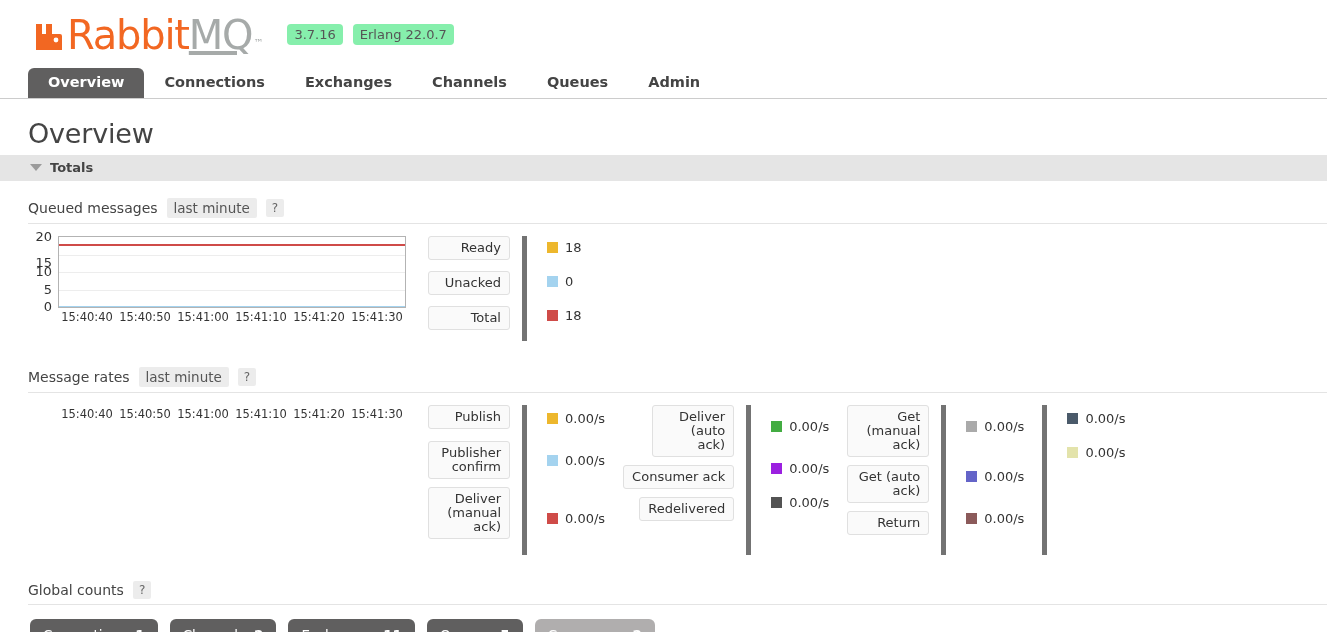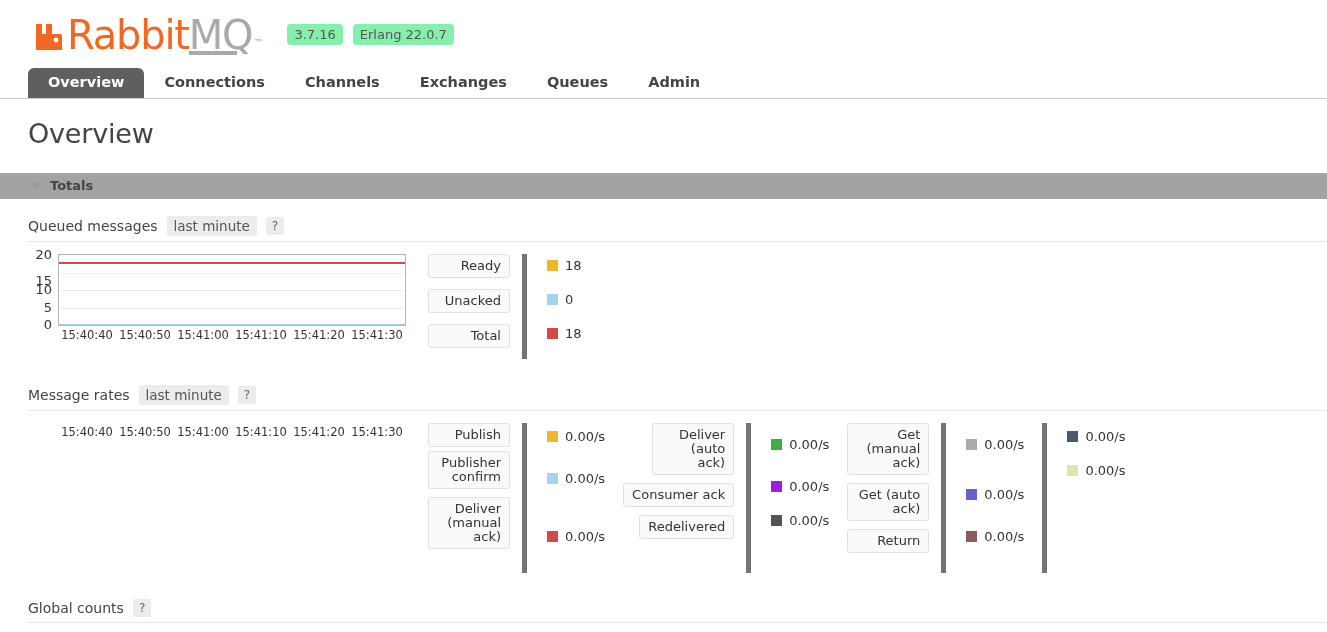--- a/index.html
+++ b/index.html
@@ -49,21 +49,21 @@
   .tab.active { background: #605f5f; color: #ffffff; }
 
   
   .page-title {
     font-size: 27px; font-weight: normal; color: #444;
     margin: 19px 0 0 28px; letter-spacing: -0.2px;
   }
 
   
   .section-bar {
-    background: #a3a3a3; margin-top: 24px;
+    background: #e5e5e5; margin-top: 6px;
     padding: 5px 0 6px 30px; display: flex; align-items: center;
   }
   .tri {
     width: 0; height: 0; margin-right: 8px;
     border-left: 6px solid transparent; border-right: 6px solid transparent;
     border-top: 7px solid #9b9b9b;
   }
   .section-title { font-size: 13px; font-weight: bold; color: #444; }
 
   
@@ -146,22 +146,22 @@
   </div>
   <div class="badges">
     <span class="badge">3.7.16</span>
     <span class="badge">Erlang 22.0.7</span>
   </div>
 </div>
 
 <div class="tabs">
   <div class="tab active">Overview</div>
   <div class="tab">Connections</div>
+  <div class="tab">Exchanges</div>
   <div class="tab">Channels</div>
-  <div class="tab">Exchanges</div>
   <div class="tab">Queues</div>
   <div class="tab">Admin</div>
 </div>
 
 <div class="page-title">Overview</div>
 
 <div class="section-bar">
   <span class="tri"></span>
   <span class="section-title">Totals</span>
 </div>
@@ -239,21 +239,21 @@
         <span class="xlabel" style="left: 41.6667%;">15:41:00</span>
         <span class="xlabel" style="left: 58.3333%;">15:41:10</span>
         <span class="xlabel" style="left: 75%;">15:41:20</span>
         <span class="xlabel" style="left: 91.6667%;">15:41:30</span>
       </div>
   </div>
 
   <div class="stats-group" id="mr-groups">
       <div class="stats-col">
         <div class="labels-col">
-          <div class="stat-label" style="white-space: nowrap; margin-bottom: 4px;">Publish</div>
+          <div class="stat-label" style="white-space: nowrap; margin-bottom: 12px;">Publish</div>
           <div class="stat-label" style="max-width: 78px; margin-bottom: 8px;">Publisher confirm</div>
           <div class="stat-label" style="max-width: 78px; margin-bottom: 8px;">Deliver (manual ack)</div>
         </div>
         <div class="values-col">
           <div class="stat-value" style="height: 26px; margin-bottom: 8px;">
             <span class="swatch" style="background: rgb(237, 183, 45);"></span>
             <span>0.00/s</span>
           </div>
           <div class="stat-value" style="height: 42px; margin-bottom: 8px;">
             <span class="swatch" style="background: rgb(164, 211, 239);"></span>

